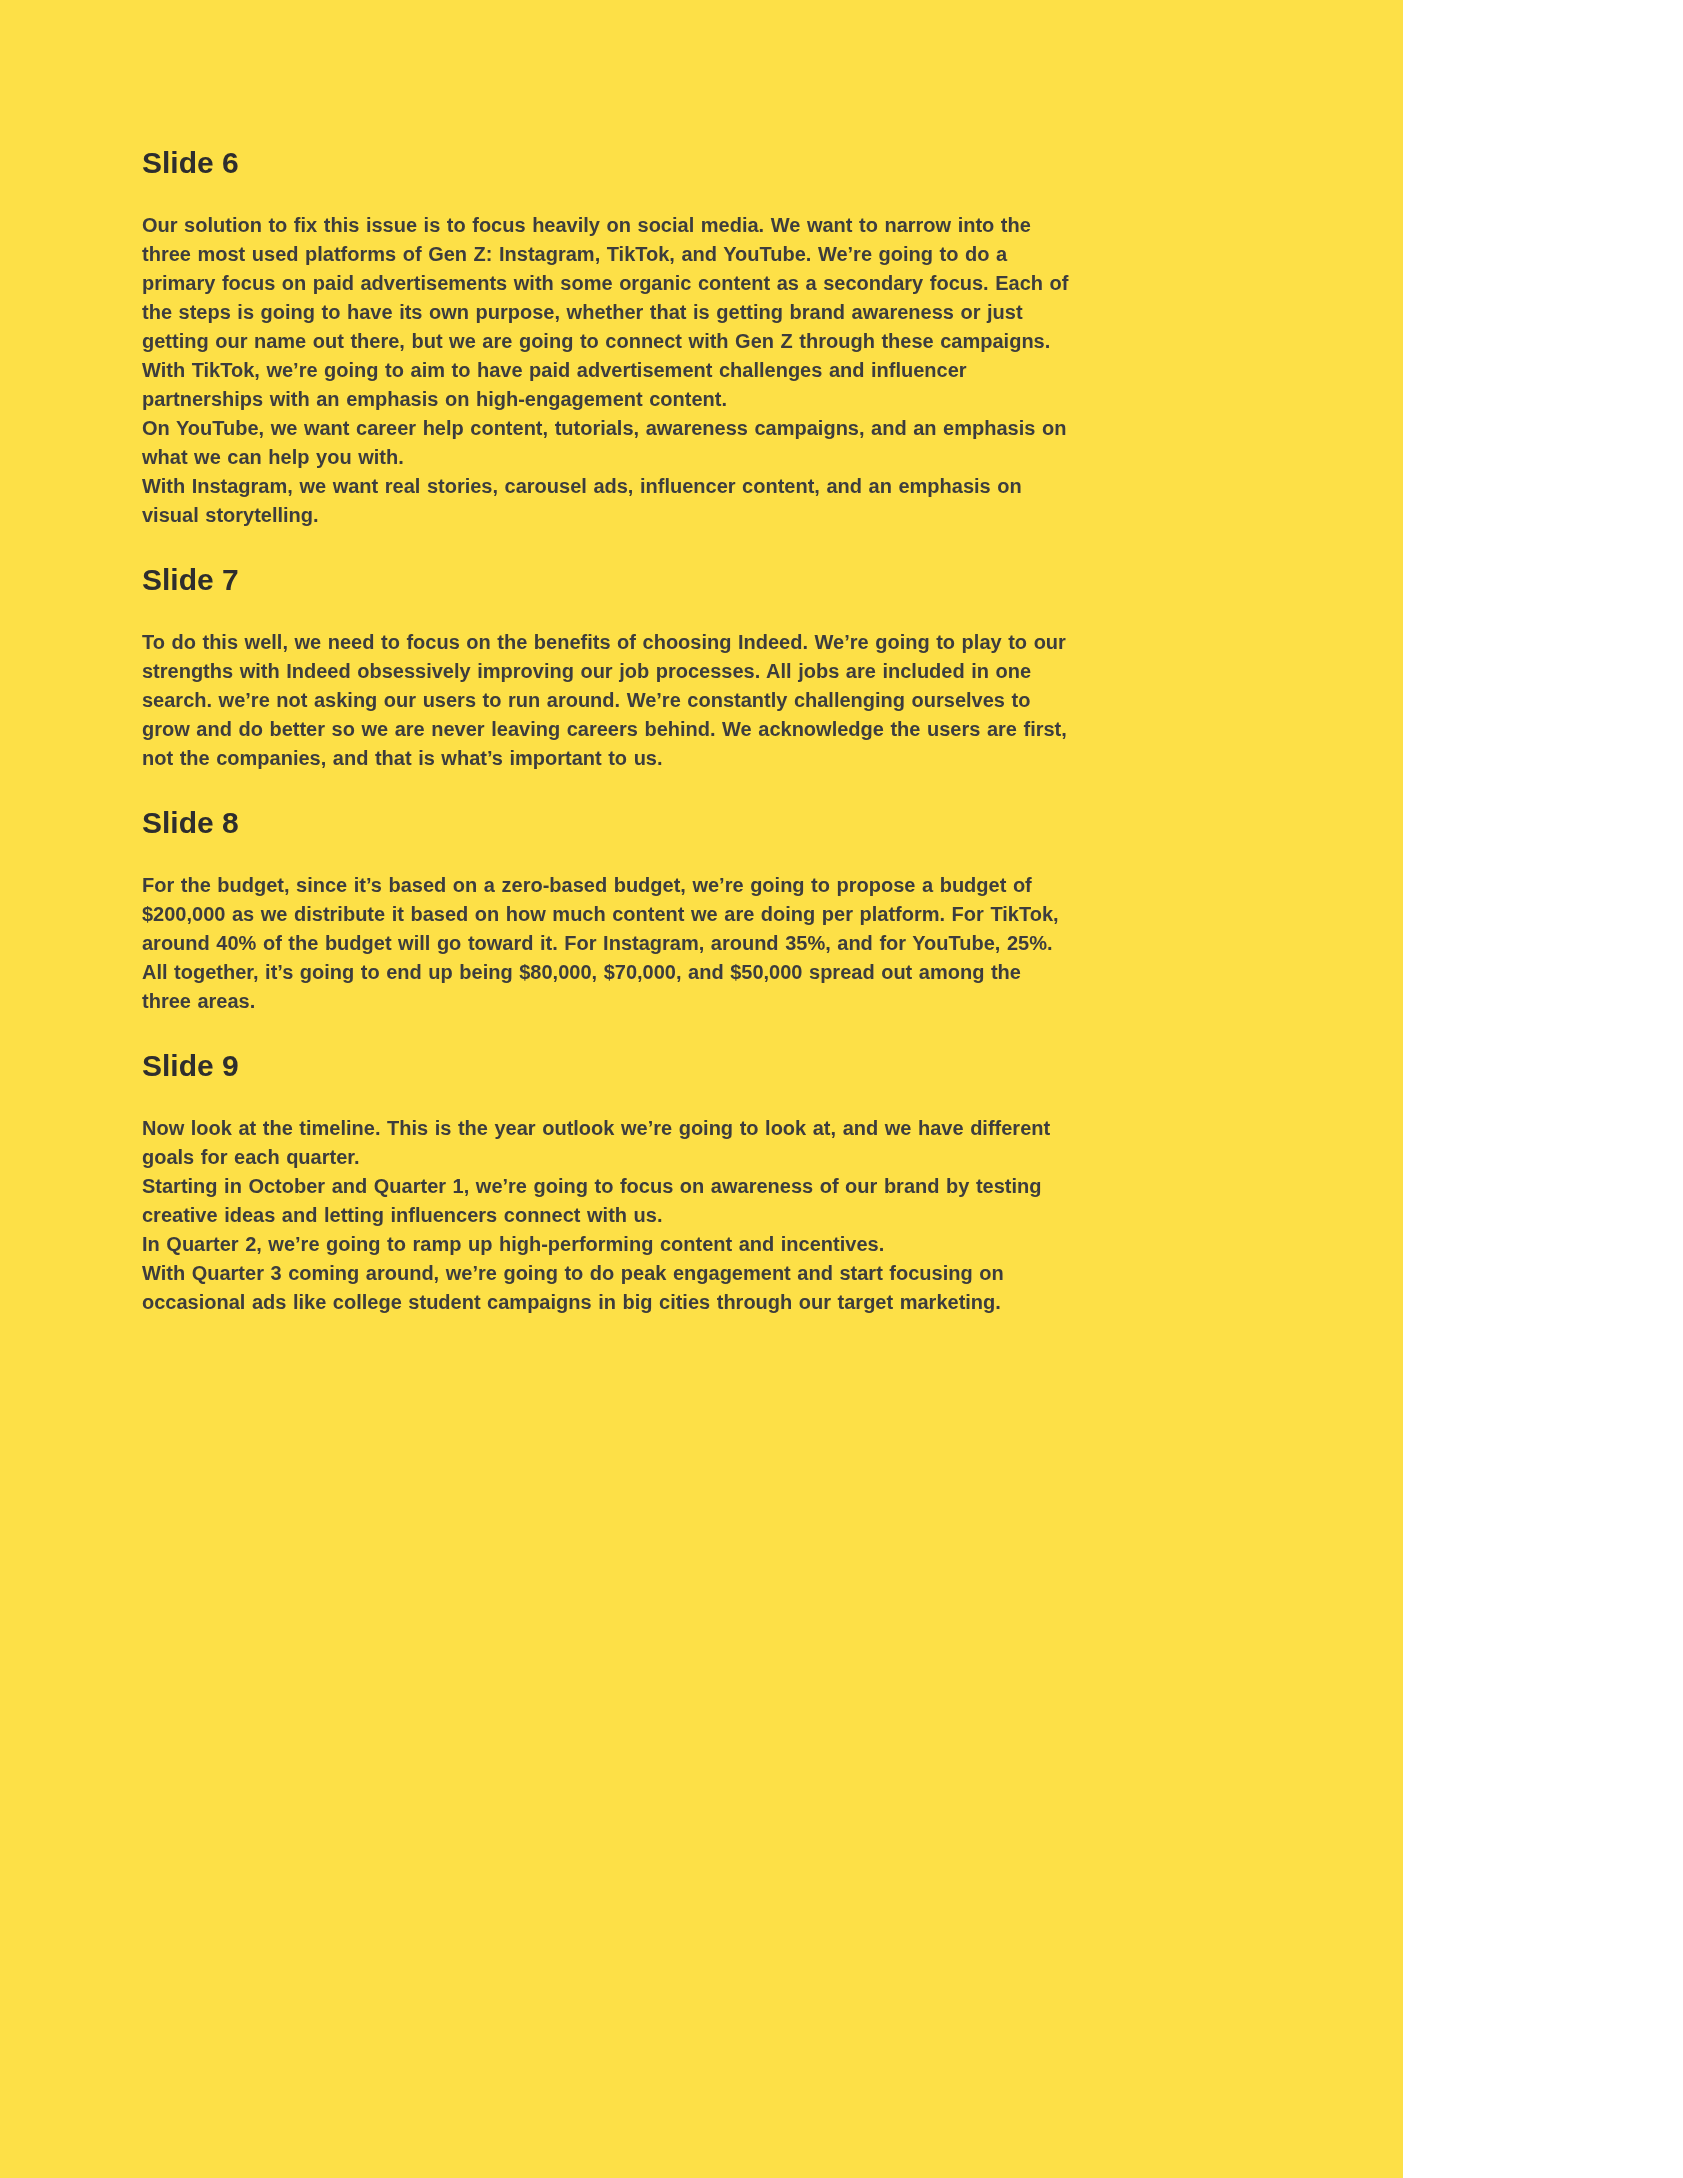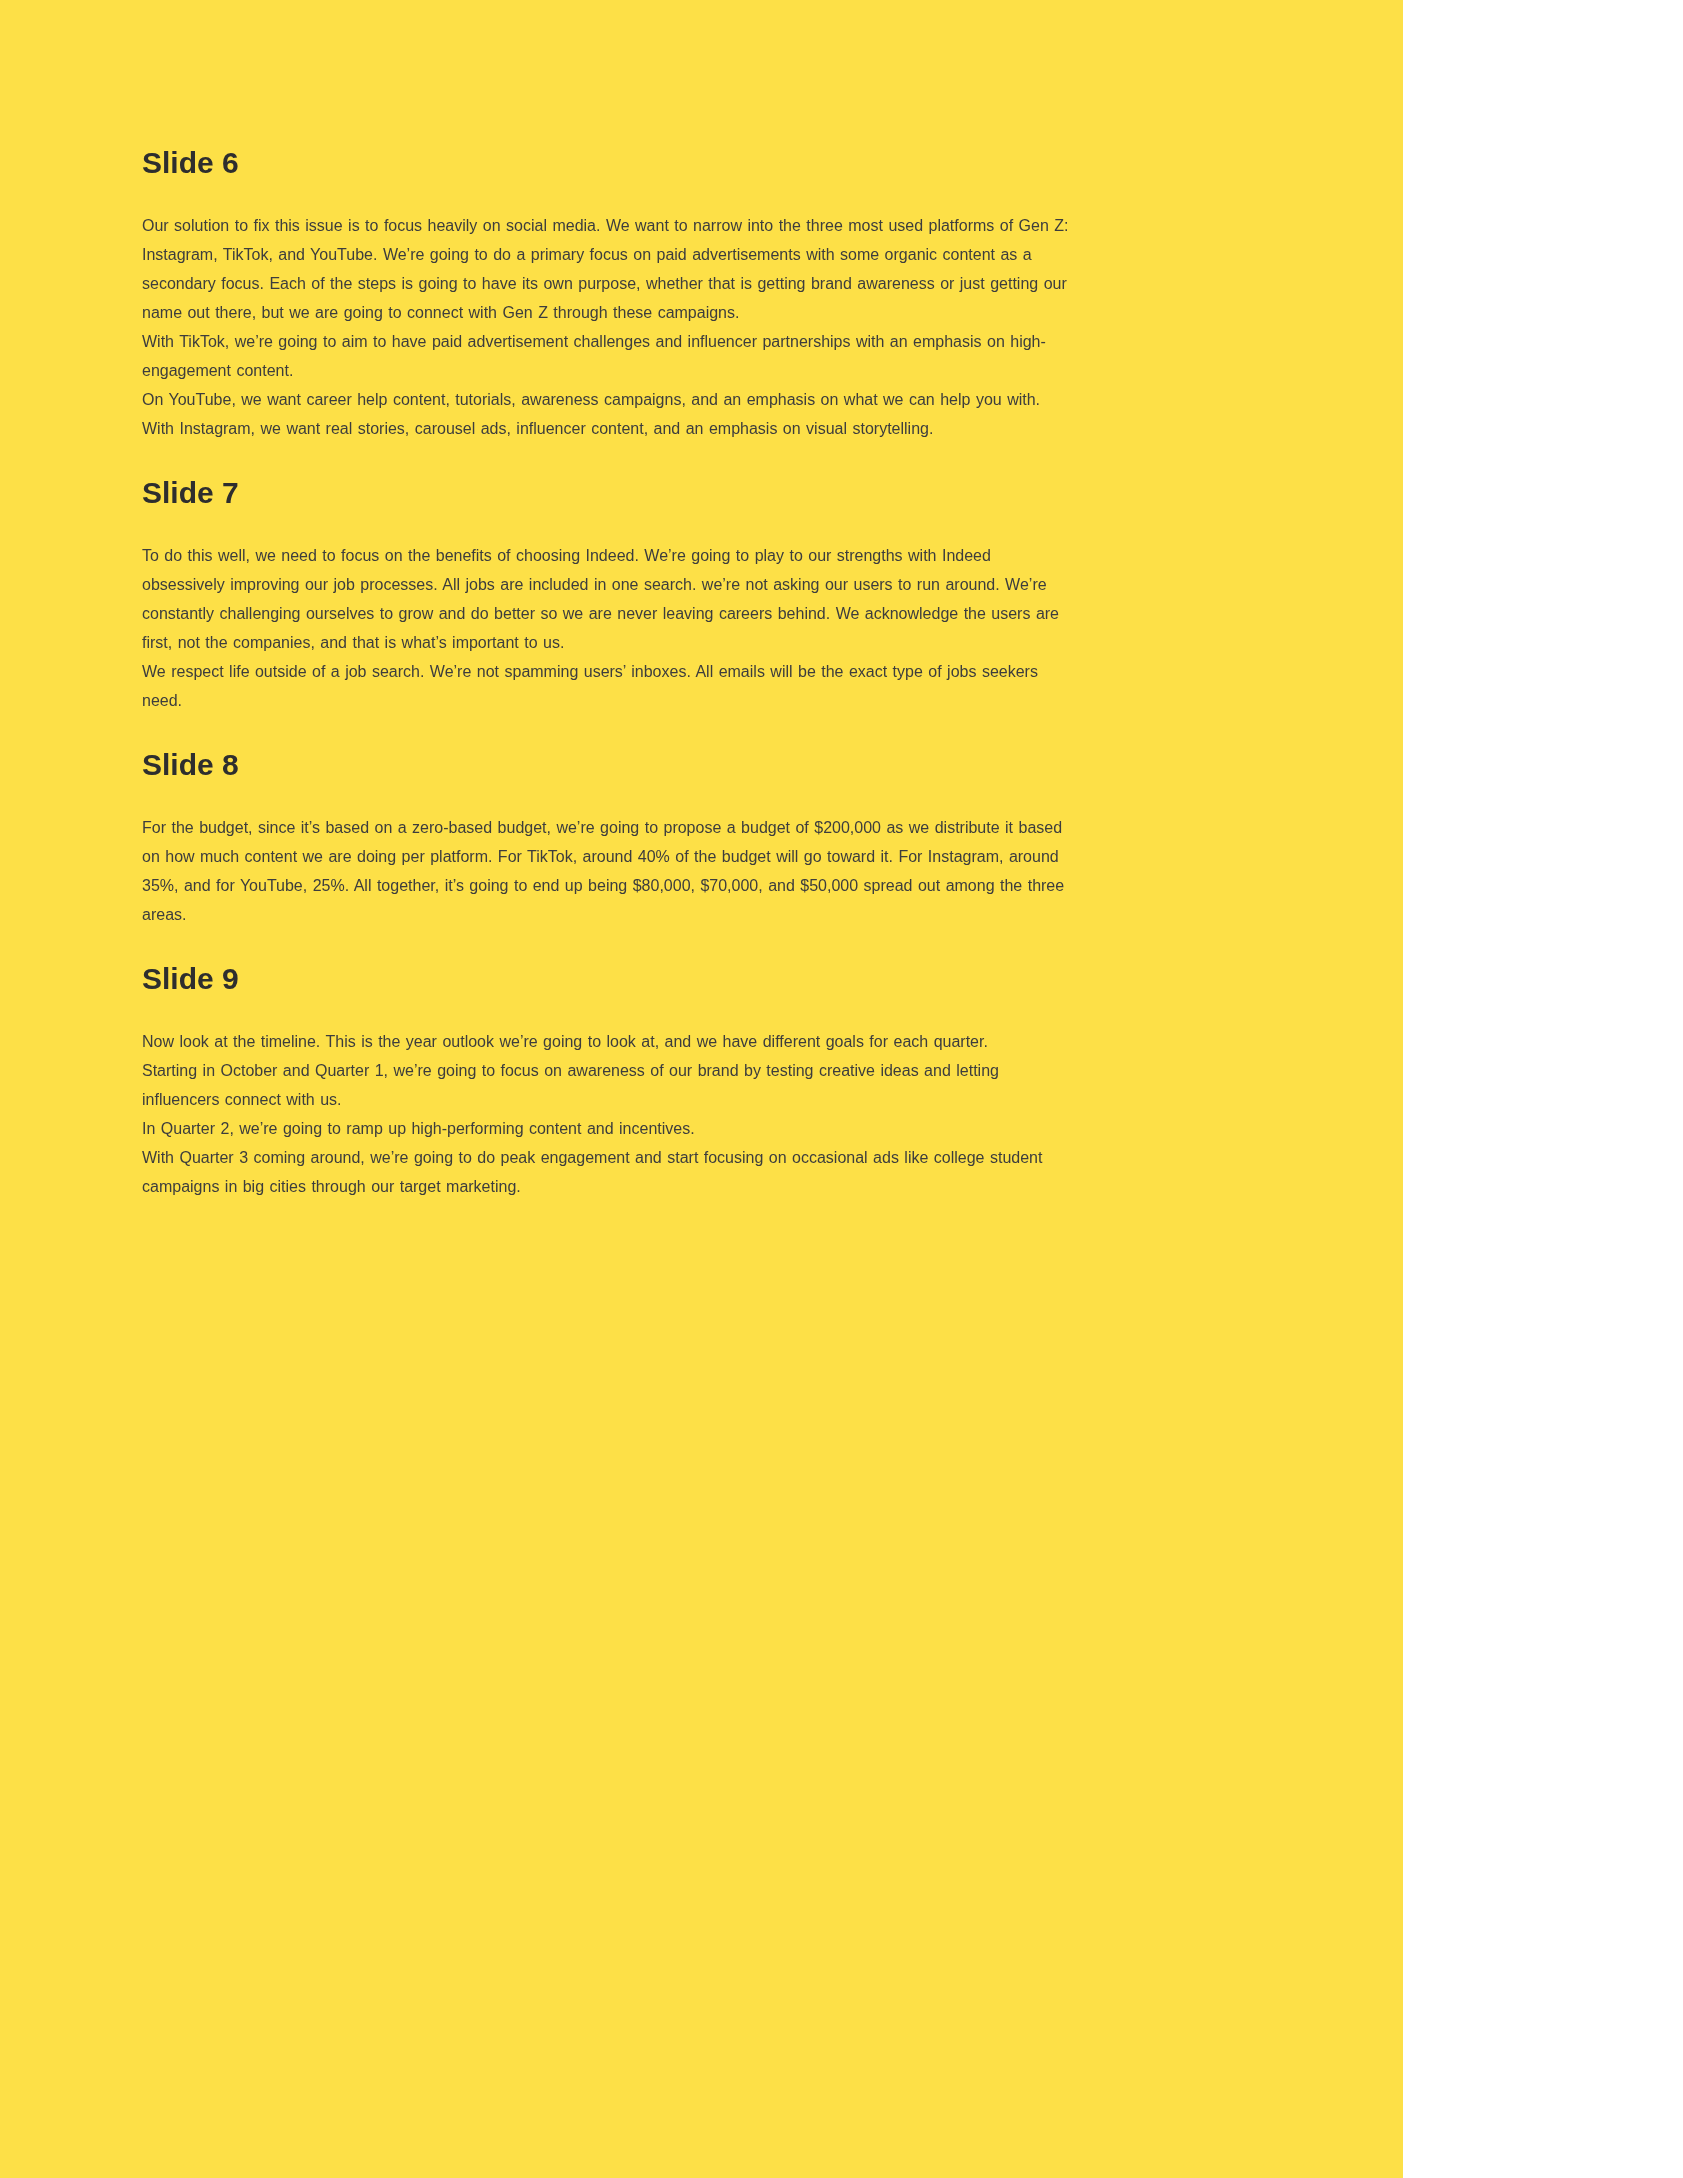--- a/index.html
+++ b/index.html
@@ -28,23 +28,23 @@
     font-size: 30px;
     line-height: 36px;
     font-weight: 700;
     color: #2e2e2e;
     margin: 32px 0 30px 0;
   }
   .doc-section:first-child .doc-heading {
     margin-top: 0;
   }
   .doc-paragraph {
-    font-size: 16px;
+    font-size: 20px;
     line-height: 29px;
-    font-weight: 400;
+    font-weight: 700;
     color: #3d3d3d;
     margin: 0;
     word-spacing: 1px;
   }
 </style>
 </head>
 <body>
 
 <div class="page">
   <div class="content">
@@ -53,21 +53,20 @@
       <h2 class="doc-heading">Slide 6</h2>
       <p class="doc-paragraph">Our solution to fix this issue is to focus heavily on social media. We want to narrow into the three most used platforms of Gen Z: Instagram, TikTok, and YouTube. We’re going to do a primary focus on paid advertisements with some organic content as a secondary focus. Each of the steps is going to have its own purpose, whether that is getting brand awareness or just getting our name out there, but we are going to connect with Gen Z through these campaigns.</p>
       <p class="doc-paragraph">With TikTok, we’re going to aim to have paid advertisement challenges and influencer partnerships with an emphasis on high-engagement content.</p>
       <p class="doc-paragraph">On YouTube, we want career help content, tutorials, awareness campaigns, and an emphasis on what we can help you with.</p>
       <p class="doc-paragraph">With Instagram, we want real stories, carousel ads, influencer content, and an emphasis on visual storytelling.</p>
     </section>
 
     <section class="doc-section">
       <h2 class="doc-heading">Slide 7</h2>
       <p class="doc-paragraph">To do this well, we need to focus on the benefits of choosing Indeed. We’re going to play to our strengths with Indeed obsessively improving our job processes. All jobs are included in one search. we’re not asking our users to run around. We’re constantly challenging ourselves to grow and do better so we are never leaving careers behind. We acknowledge the users are first, not the companies, and that is what’s important to us.</p>
-      <p class="doc-paragraph">We respect life outside of a job search. We’re not spamming users’ inboxes. All emails will be the exact type of jobs seekers need.</p>
     </section>
 
     <section class="doc-section">
       <h2 class="doc-heading">Slide 8</h2>
       <p class="doc-paragraph">For the budget, since it’s based on a zero-based budget, we’re going to propose a budget of $200,000 as we distribute it based on how much content we are doing per platform. For TikTok, around 40% of the budget will go toward it. For Instagram, around 35%, and for YouTube, 25%. All together, it’s going to end up being $80,000, $70,000, and $50,000 spread out among the three areas.</p>
     </section>
 
     <section class="doc-section">
       <h2 class="doc-heading">Slide 9</h2>
       <p class="doc-paragraph">Now look at the timeline. This is the year outlook we’re going to look at, and we have different goals for each quarter.</p>

